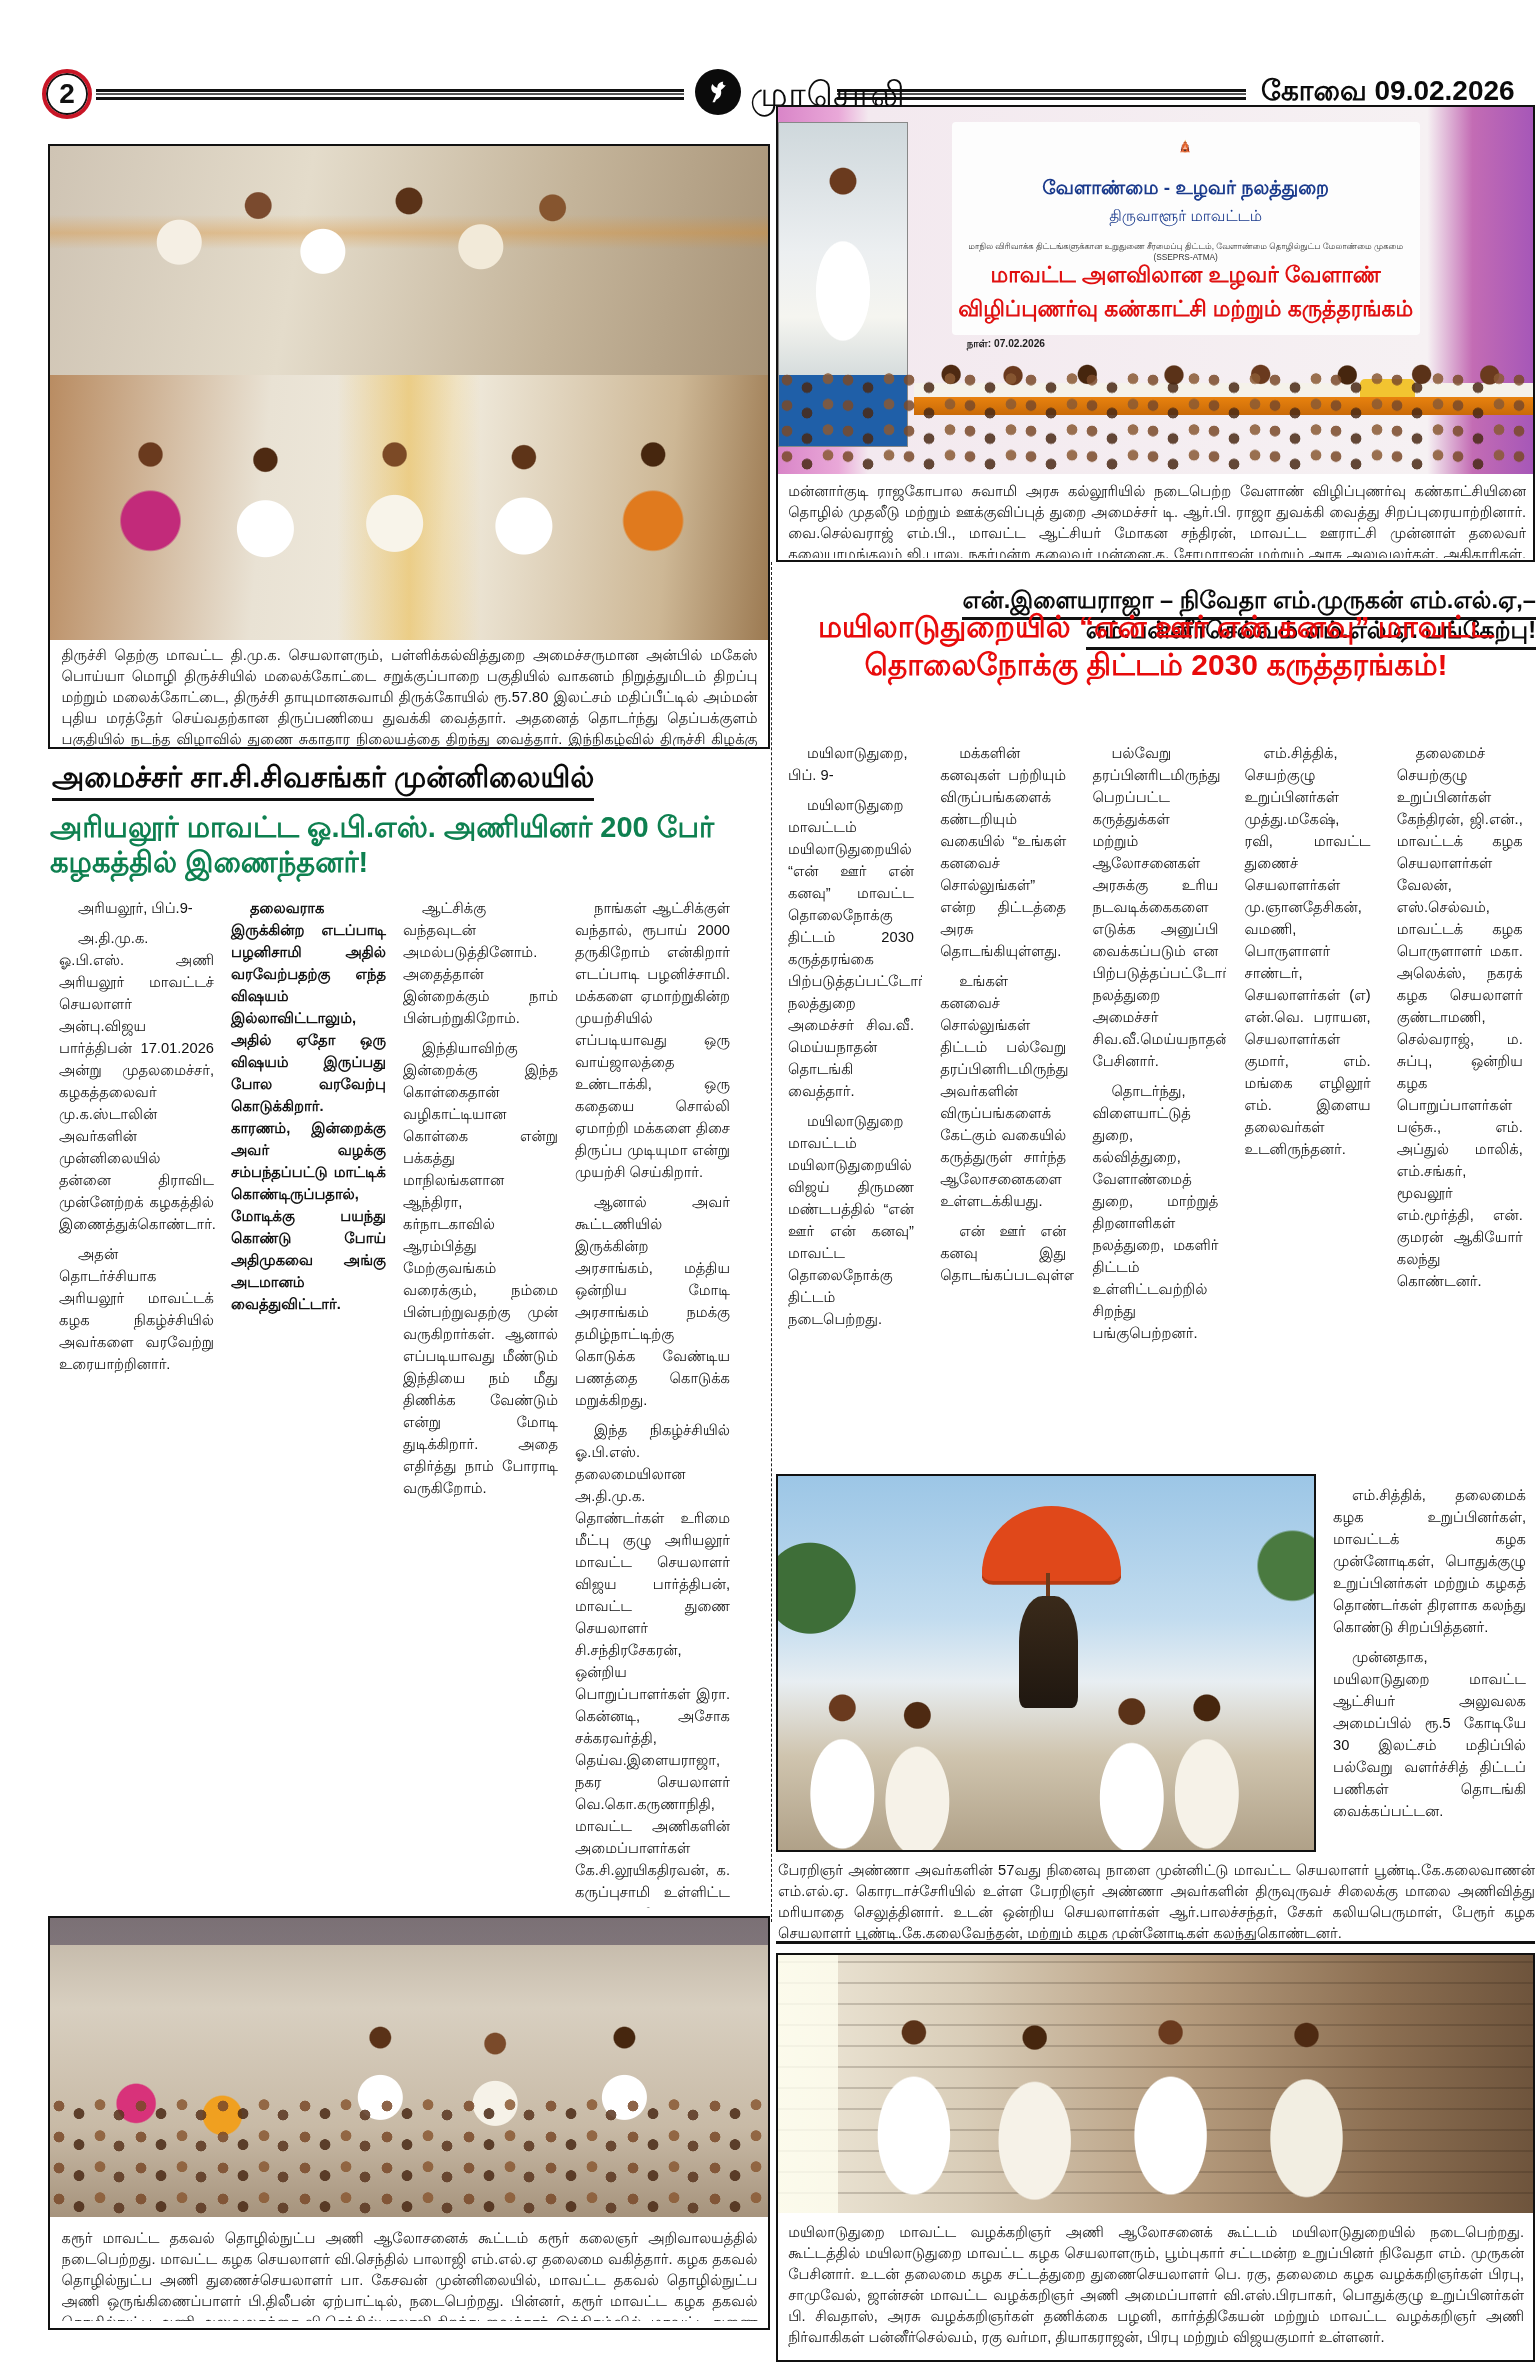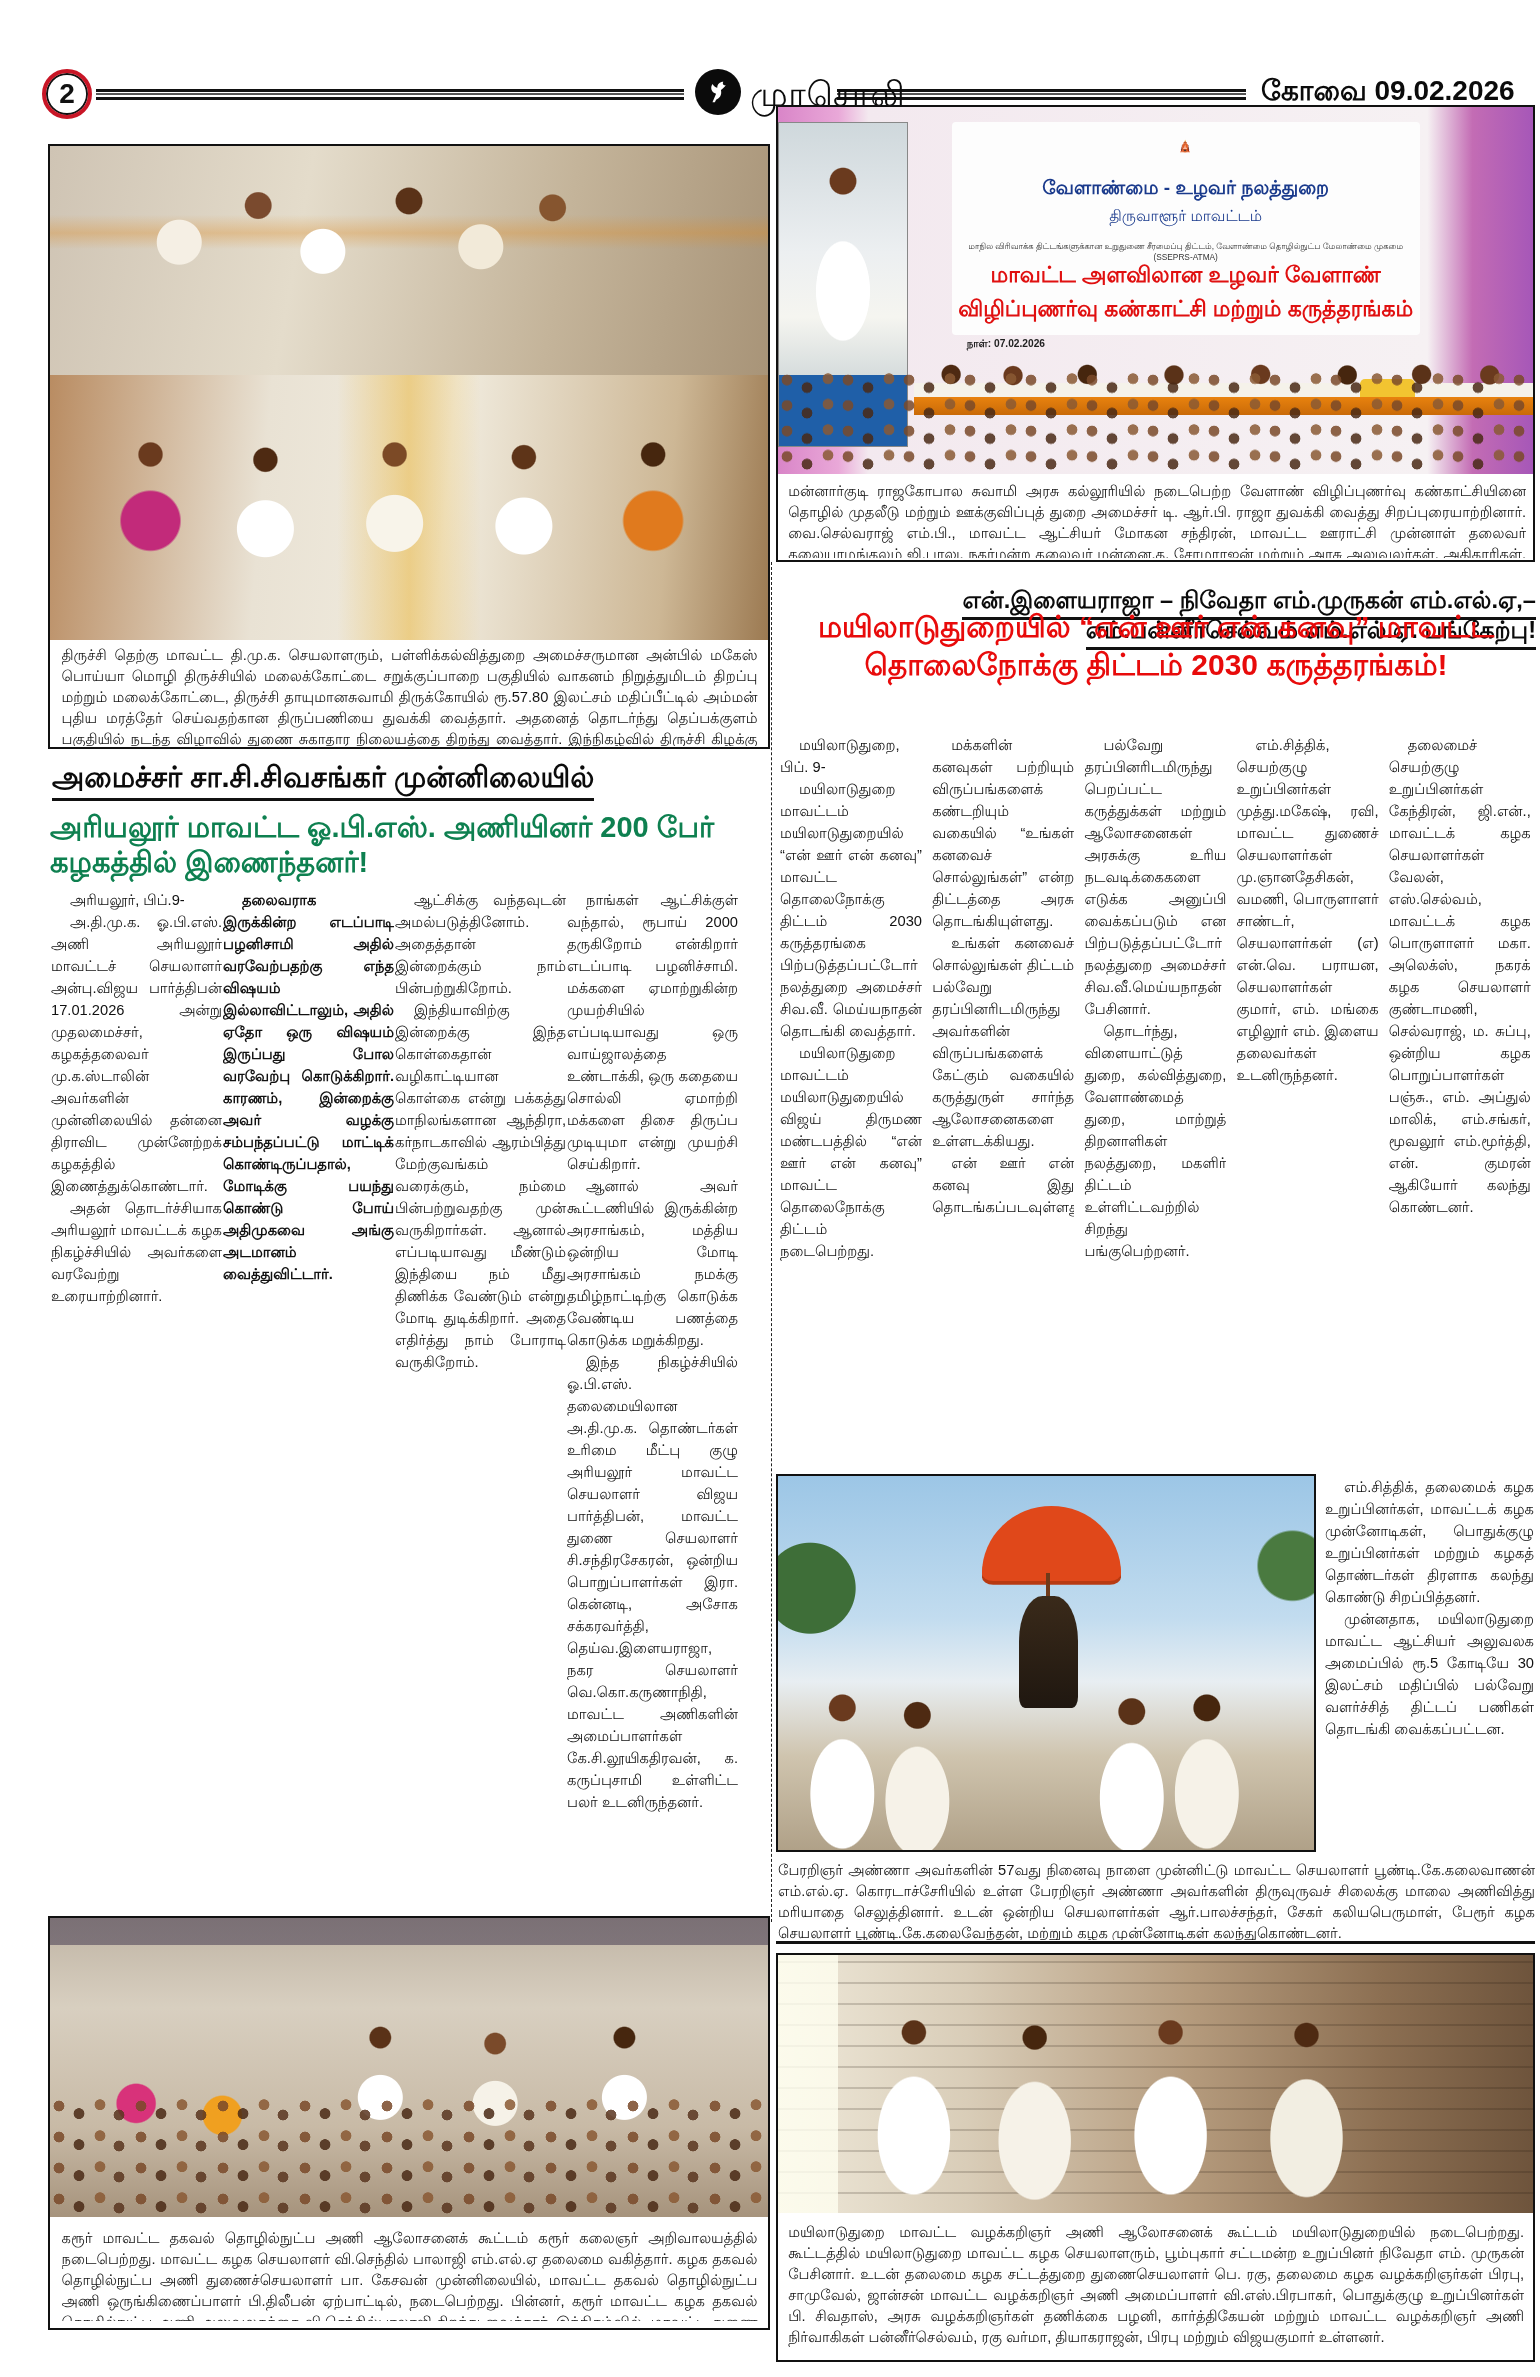--- a/index.html
+++ b/index.html
@@ -26,21 +26,21 @@
           radial-gradient(circle 7px at 69px 18px,#5a3620 0 5.1px,transparent 5.7px);
          background-size:82px 31px;opacity:.85;}
   .shade{position:absolute;inset:0;}
   .caption{position:absolute;font-size:14.7px;line-height:21px;font-weight:bold;color:#151515;
            text-align:justify;overflow:hidden;}
   .kicker{font-weight:bold;color:#0b0b0b;}
   .headline-green{font-weight:bold;color:#0e8050;}
   .headline-red{font-weight:bold;color:#e80b0b;}
   .cols{position:absolute;display:flex;overflow:hidden;}
   .col{box-sizing:border-box;overflow:hidden;font-size:14.7px;line-height:22px;text-align:justify;}
-  .bp{margin:0;text-indent:19px;}
+  .bp{margin:8px;text-indent:19px;}
   .dashline{position:absolute;border-left:1.9px dashed #222;}
   .hline{position:absolute;background:#111;}
   
   .banner-white{position:absolute;background:#fdfdfd;border-radius:3.8px;}
   .bannertxt{position:absolute;text-align:center;width:100%;}
 </style>
 </head>
 <body>
 
 <div class="page">

